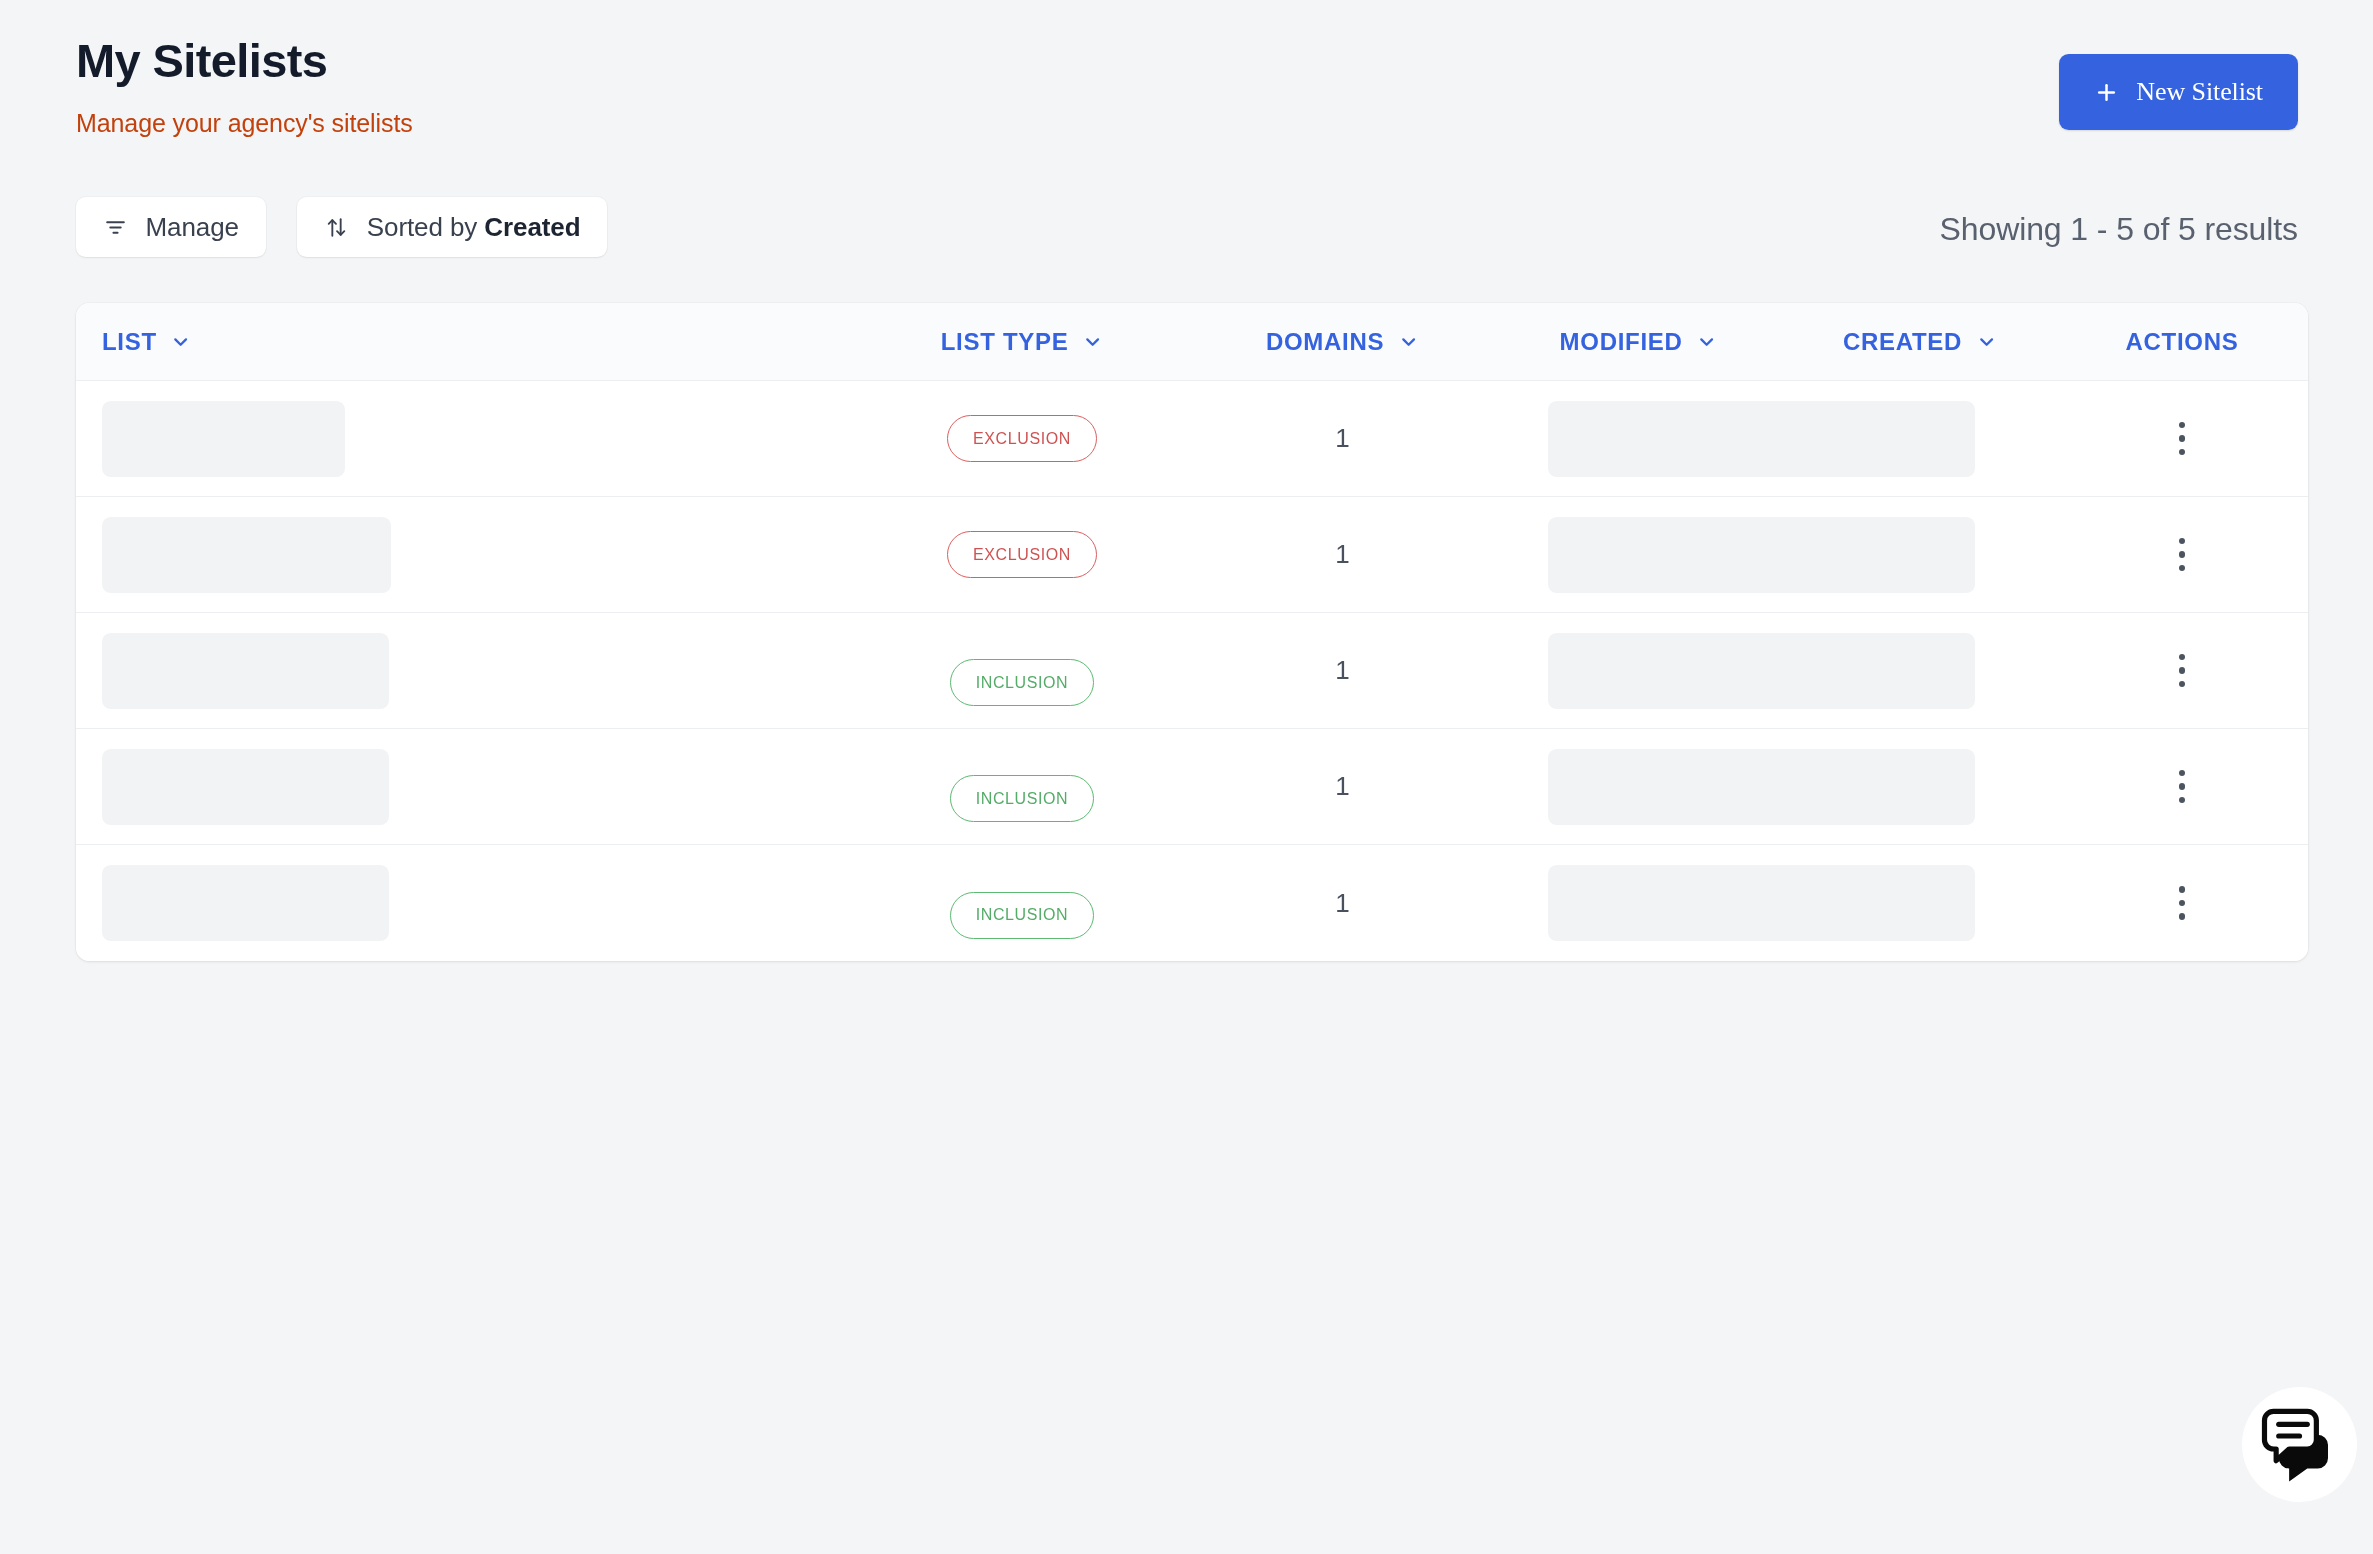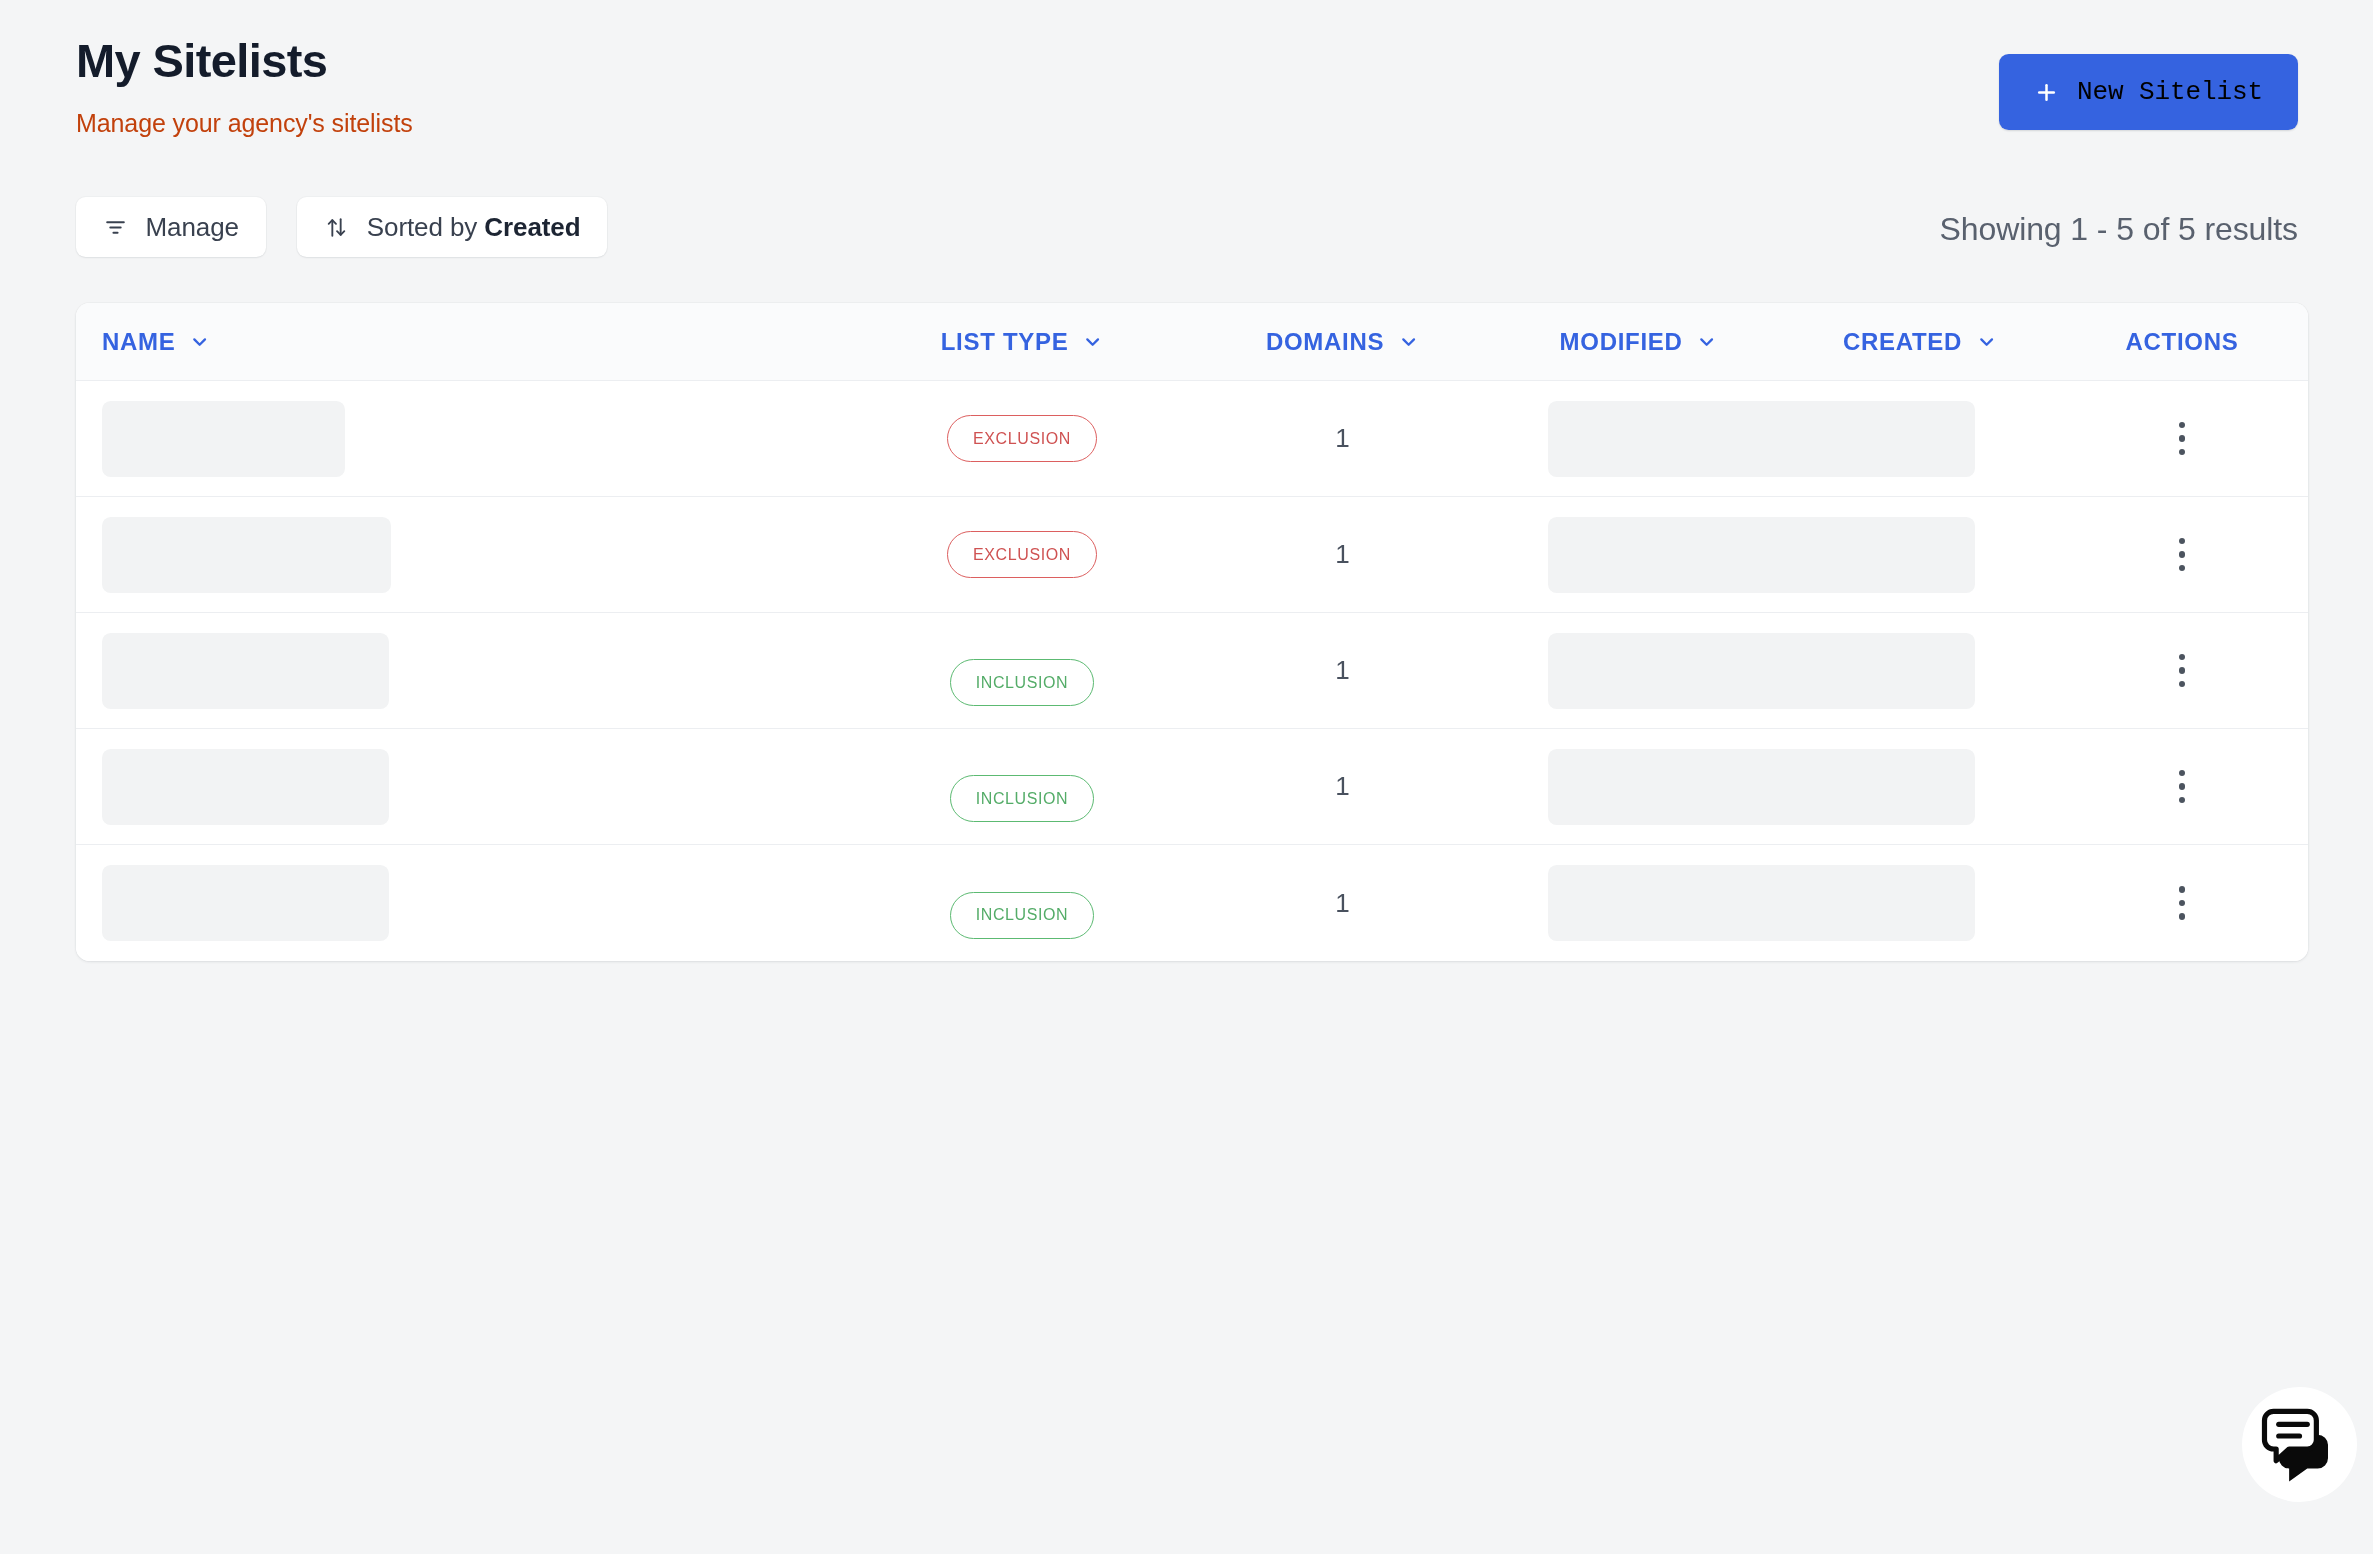--- a/index.html
+++ b/index.html
@@ -46,24 +46,24 @@
     letter-spacing: -0.1px;
   }
 
   .new-btn {
     position: absolute;
     right: 0;
     top: 19.4px;
     height: 76px;
     padding: 0 35px;
     background: #3563e0;
-    color: #000000;
+    color: #ffffff;
     border: none;
     border-radius: 9.7px;
-    font-family: Liberation Mono, monospace;
+    font-family: Liberation Serif, serif;
     font-size: 26px;
     letter-spacing: -0.1px;
     display: flex;
     align-items: center;
     gap: 17.5px;
     cursor: pointer;
     box-shadow: 0 1px 1.9px rgba(20,28,43,0.14);
   }
   .new-btn .plus-icon {
     display: inline-flex;
@@ -285,21 +285,21 @@
       <span><span>Sorted by </span><span class="bold-part">Created</span></span>
     </button>
 
     <div class="results-count">Showing 1 - 5 of 5 results</div>
   </div>
 
   <div class="table-card">
 
     <div class="thead">
       <div class="th col-name">
-        <span>NAME</span>
+        <span>LIST</span>
         <span class="chev">
           <svg width="21.3" height="21.3" viewBox="0 0 24 24" fill="none" stroke="#3563e0" stroke-width="2.6" stroke-linecap="round" stroke-linejoin="round">
               <polyline points="6,9.5 12,15.5 18,9.5"></polyline>
             </svg>
         </span>
       </div>
       <div class="th col-type">
         <span>LIST TYPE</span>
         <span class="chev">
           <svg width="21.3" height="21.3" viewBox="0 0 24 24" fill="none" stroke="#3563e0" stroke-width="2.6" stroke-linecap="round" stroke-linejoin="round">

